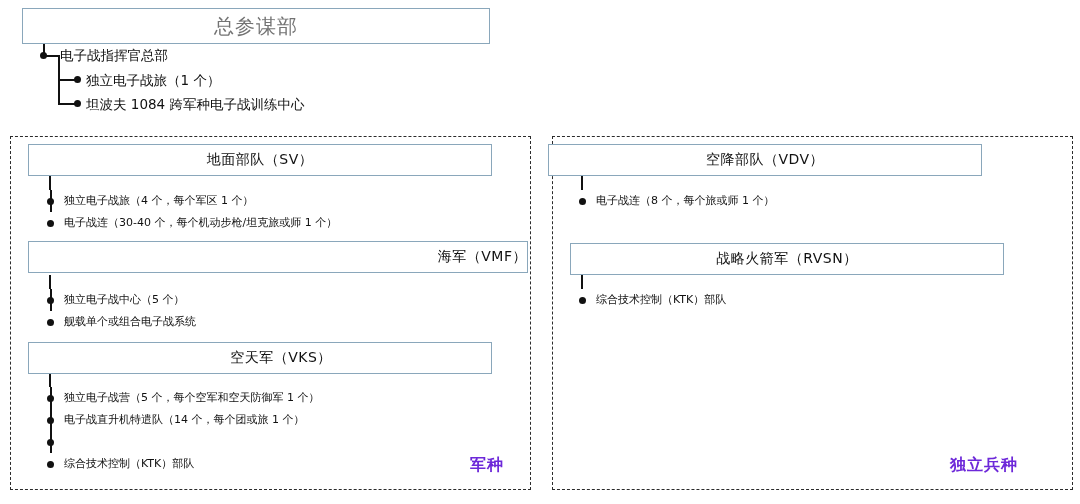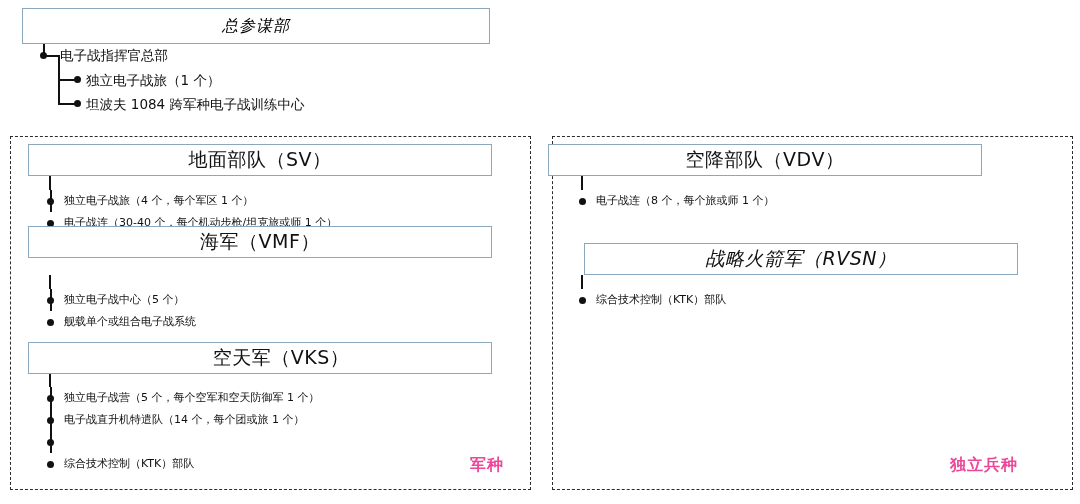--- a/index.html
+++ b/index.html
@@ -14,21 +14,21 @@
 
   
   .hdr-box{
     position:absolute;
     left:22px;top:8px;width:468px;height:36px;
     border:1.5px solid #8aa7bb;
     background:#ffffff;
     box-sizing:border-box;
     display:flex;align-items:center;justify-content:center;
   }
-  .hdr-box .t{font-size:16px;letter-spacing:1px;color:#000000;font-style:italic;}
+  .hdr-box .t{font-size:20px;letter-spacing:1px;color:#737373;}
 
   
   .tree{position:absolute;left:0;top:0;width:540px;height:130px;}
 
   .tree-label{
     position:absolute;font-size:13.5px;color:#111;white-space:nowrap;
   }
   .lbl-root{left:60px;top:47px;}
   .lbl-c1{left:86px;top:72px;}
   .lbl-c2{left:86px;top:96px;}
@@ -38,35 +38,35 @@
     position:absolute;
     border:1.6px dashed #2b2b2b;
     box-sizing:border-box;
     background:transparent;
   }
   .panel-left{left:10px;top:136px;width:521px;height:354px;}
   .panel-right{left:552px;top:136px;width:521px;height:354px;}
 
   .panel-tag{
     position:absolute;
-    font-size:16px;font-weight:bold;color:#ec4899;
+    font-size:16px;font-weight:bold;color:#6d28d9;
     letter-spacing:1px;
   }
   .tag-left{left:470px;top:455px;}
   .tag-right{left:950px;top:455px;}
 
   
   .svc-box{
     position:absolute;
     border:1.5px solid #8aa7bb;
     background:#ffffff;
     box-sizing:border-box;
     display:flex;align-items:center;justify-content:center;
   }
-  .svc-box .t{font-size:19px;letter-spacing:.5px;color:#111;}
+  .svc-box .t{font-size:14px;letter-spacing:.5px;color:#111;}
 
   
   .items{position:absolute;}
   .items .vline{
     position:absolute;left:0;top:0;width:1.6px;background:#111;
   }
   .item{
     position:relative;
     height:22px;
     display:flex;align-items:center;
@@ -130,21 +130,21 @@
     <div class="item">
       <span class="dot"></span>
       <span class="txt">独立电子战旅（4 个，每个军区 1 个）</span>
     </div>
     <div class="item">
       <span class="dot"></span>
       <span class="txt">电子战连（30-40 个，每个机动步枪/坦克旅或师 1 个）</span>
     </div>
   </div>
 
-  <div class="svc-box" style="left:28px;top:226px;width:464px;height:32px;">
+  <div class="svc-box" style="left:28px;top:241px;width:500px;height:32px;justify-content:flex-end;">
     <span class="t">海军（VMF）</span>
   </div>
   <div class="stub" style="left:49px;top:275px;height:14px;"></div>
   <div class="items" style="left:50px;top:289px;">
     <div class="vline" style="height:22px;"></div>
     <div class="item">
       <span class="dot"></span>
       <span class="txt">独立电子战中心（5 个）</span>
     </div>
     <div class="item">
@@ -185,21 +185,21 @@
   </div>
   <div class="stub" style="left:581px;top:176px;height:14px;"></div>
   <div class="items" style="left:582px;top:190px;">
     <div class="vline" style="height:0px;"></div>
     <div class="item">
       <span class="dot"></span>
       <span class="txt">电子战连（8 个，每个旅或师 1 个）</span>
     </div>
   </div>
 
-  <div class="svc-box" style="left:584px;top:243px;width:434px;height:32px;font-style:italic;">
+  <div class="svc-box" style="left:570px;top:243px;width:434px;height:32px;">
     <span class="t">战略火箭军（RVSN）</span>
   </div>
   <div class="stub" style="left:581px;top:275px;height:14px;"></div>
   <div class="items" style="left:582px;top:289px;">
     <div class="vline" style="height:0px;"></div>
     <div class="item">
       <span class="dot"></span>
       <span class="txt">综合技术控制（KTK）部队</span>
     </div>
   </div>

